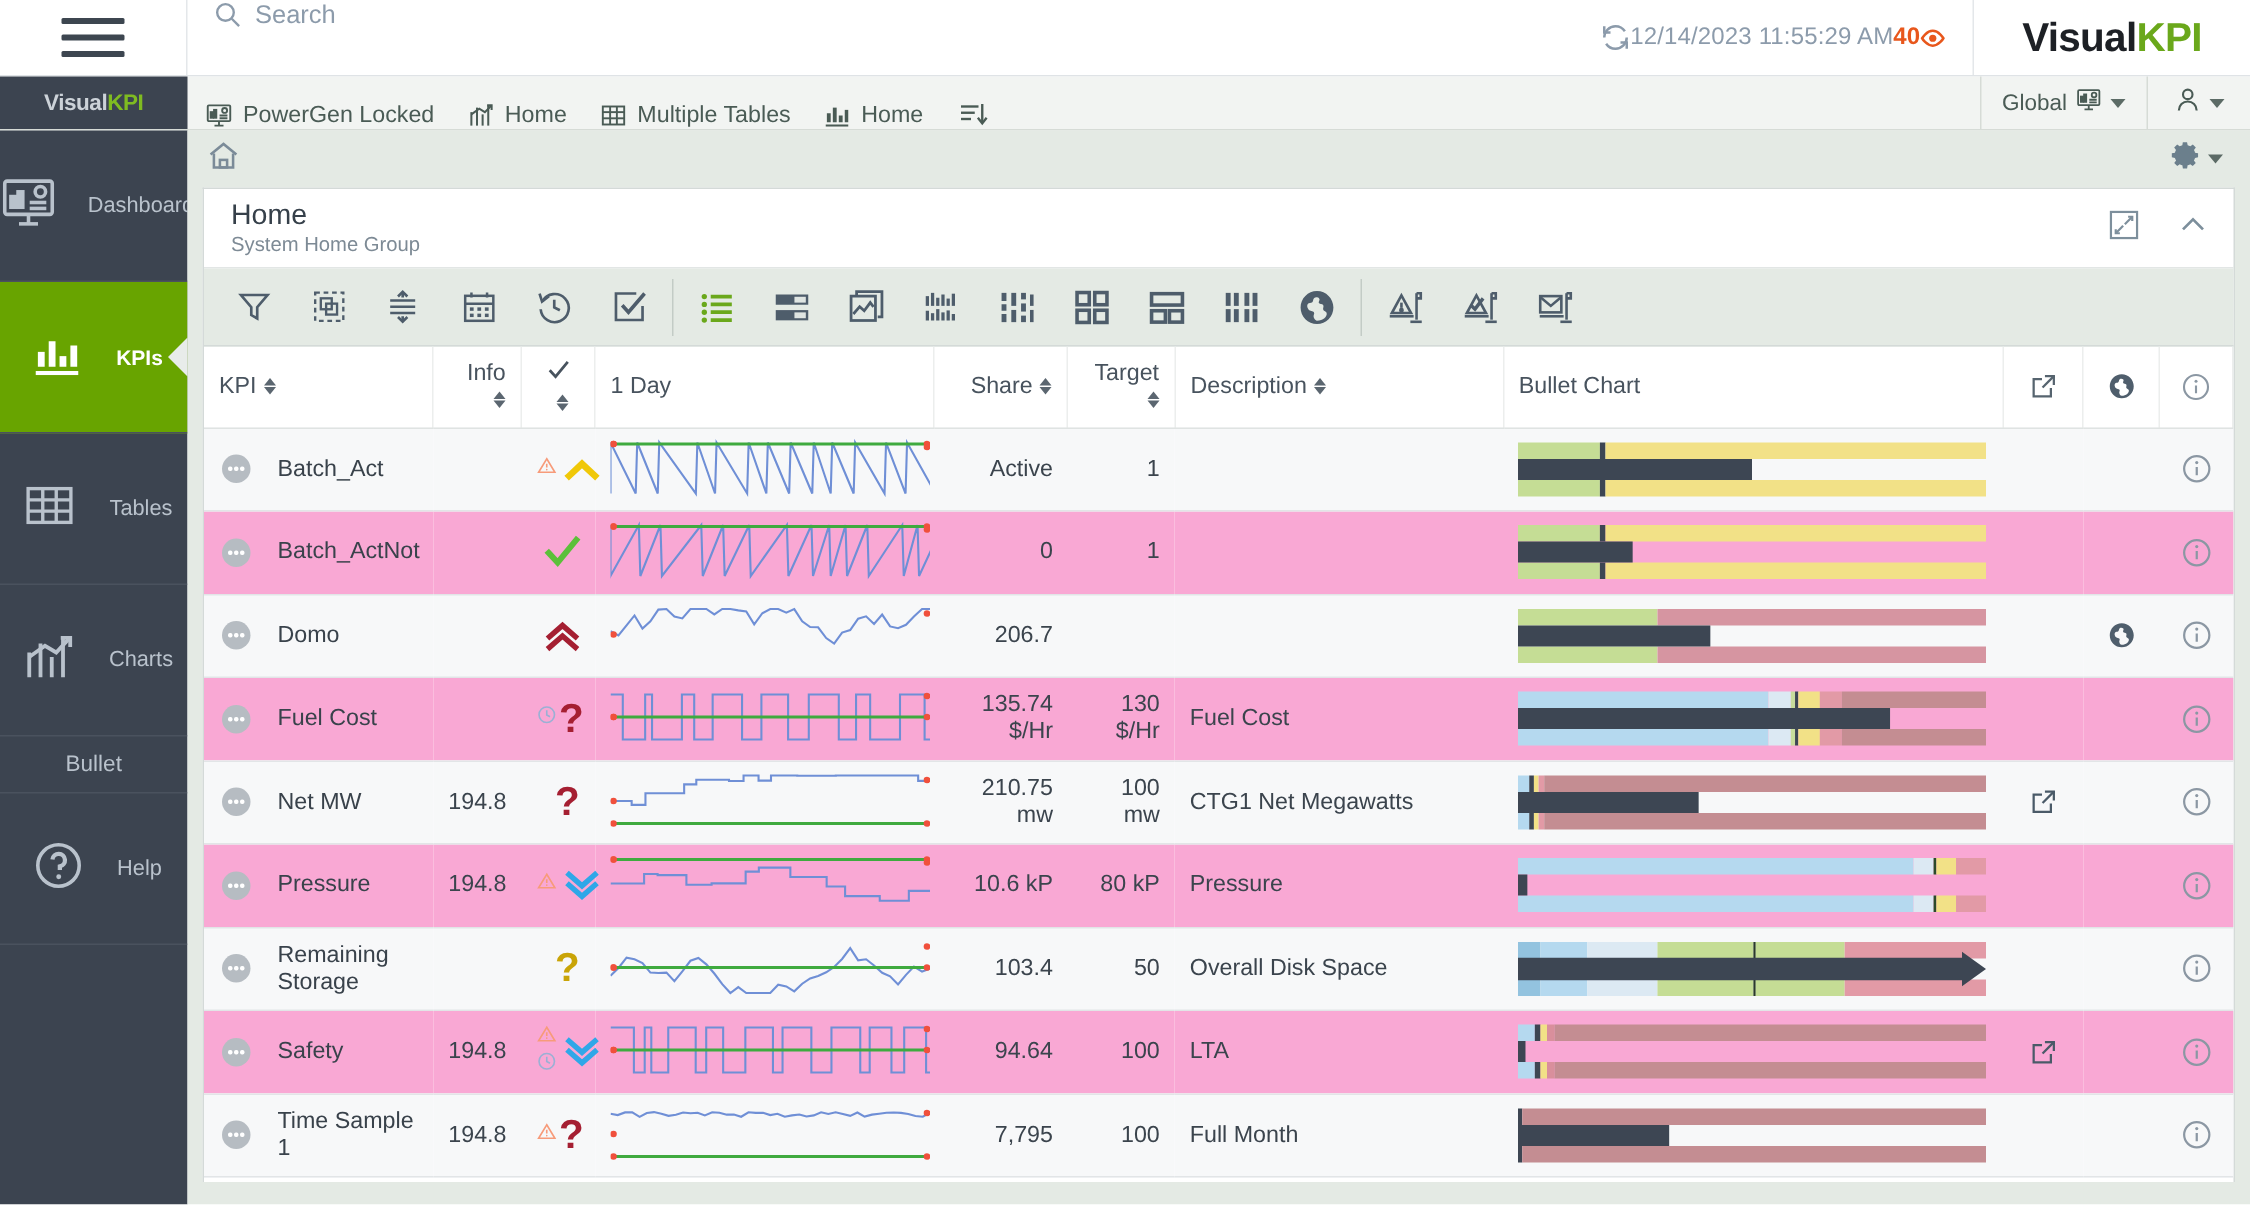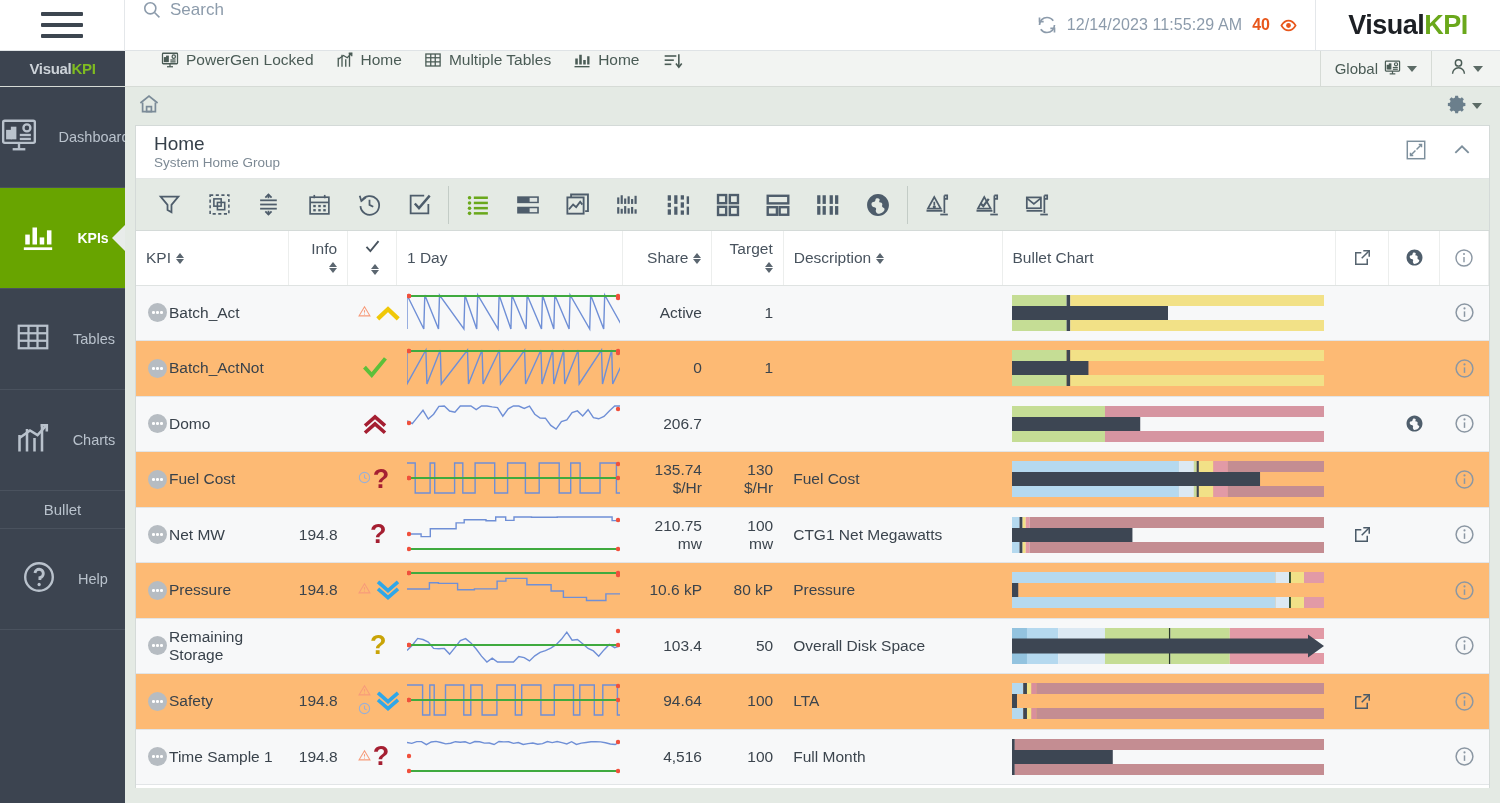--- a/index.html
+++ b/index.html
@@ -12,35 +12,35 @@
   #app { width:1500px; height:803px; position:relative; }
 
   
   .topbar { height:51px; display:flex; align-items:stretch; background:#fff; border-bottom:1px solid #dfe3e6; }
   .hamb-cell { width:125px; display:flex; align-items:center; justify-content:center; border-right:1px solid #e4e7ea; }
   .hamb { width:42px; height:26px; display:flex; flex-direction:column; justify-content:space-between; cursor:pointer; }
   .hamb i { display:block; height:4px; background:#3d4650; border-radius:1px; }
   .search-cell { flex:1; display:flex; padding-left:17px; gap:9px; }
   .search-ico { color:#8c9bab; display:flex; }
   .search-txt { color:#8c9bab; font-size:17px; }
-  .refresh-cell { display:flex; align-items:center; gap:10px; padding-right:18px; }
+  .refresh-cell { display:flex; align-items:center; padding-right:18px; }
   .refresh-ico { color:#8c9bab; display:flex; }
   .stamp { color:#8c9bab; font-size:16px; letter-spacing:.1px; }
   .cnt { color:#e8571c; font-size:16px; font-weight:600; }
   .eye { color:#e8571c; display:flex; }
   .logo-cell { width:185px; display:flex; align-items:center; justify-content:center; border-left:1px solid #e4e7ea; }
   .logo { font-size:27px; font-weight:bold; letter-spacing:-.5px; }
   .logo .v { color:#1d2025; } .logo .k { color:#6aa81b; }
 
   
   .navbar { height:36px; background:#f2f4f2; display:flex; align-items:stretch; border-bottom:1px solid #d6dbd6; }
   .nav-logo { width:125px; background:#3c4450; display:flex; align-items:center; justify-content:center; }
   .nav-logo .l { font-size:15px; font-weight:bold; letter-spacing:-.3px; }
   .nav-logo .a { color:#ccd2d8; } .nav-logo .b { color:#7fbb21; }
-  .nav-items { flex:1; display:flex; align-items:flex-start; gap:22px; padding-left:12px;margin-left:24px; }
+  .nav-items { flex:1; display:flex; align-items:flex-end; gap:22px; padding-left:12px; }
   .nav-item { display:flex; align-items:center; gap:7px; color:#4a5b55; font-size:15.5px; cursor:pointer; }
   .nav-item svg { display:block; }
   .nav-right { display:flex; align-items:stretch; }
   .nav-global { display:flex; align-items:center; gap:6px; padding:0 14px; border-left:1px solid #d6dbd6; color:#4a5b55; font-size:15px; cursor:pointer;}
   .nav-user { display:flex; align-items:center; gap:5px; padding:0 17px; border-left:1px solid #d6dbd6; color:#4a5b55; cursor:pointer;}
   .caret { width:0;height:0;border-left:5px solid transparent;border-right:5px solid transparent;border-top:6px solid #5c6b66; }
 
   
   .body { display:flex; height:716px; }
 
@@ -73,25 +73,25 @@
   table { width:100%; border-collapse:collapse; table-layout:fixed; }
   thead th { font-size:15.5px; color:#48535e; font-weight:normal; text-align:left; height:54px; border-bottom:1px solid #dfe3e2; border-right:1px solid #eceeed; padding:0 10px; vertical-align:middle; }
   .srt { display:inline-flex; flex-direction:column; gap:1px; margin-left:5px; vertical-align:middle; }
   .srt i { width:0;height:0;border-left:4px solid transparent;border-right:4px solid transparent; display:block;}
   .srt i.u { border-bottom:5px solid #5b6670; }
   .srt i.d { border-top:5px solid #5b6670; }
   th.r { text-align:right; }
   th.c { text-align:center; }
 
   tbody tr { height:55.5px; }
-  tbody tr.alt { background:#fdba74; }
+  tbody tr.alt { background:#f9a8d4; }
   tbody tr.norm { background:#f7f8f9; }
   tbody td { border-bottom:1px solid #e2e5e7; padding:0 10px; font-size:15.5px; color:#3b444d; vertical-align:middle; }
   td.kpi { padding-left:12px; }
-  .kpiwrap { display:flex; align-items:center; gap:2px; }
+  .kpiwrap { display:flex; align-items:center; gap:18px; }
   .dots { width:19px;height:19px;border-radius:50%;background:#b6bcc2;display:flex;align-items:center;justify-content:center;gap:1.5px; flex:0 0 19px;}
   .dots b { width:2.6px;height:2.6px;border-radius:50%;background:#fff; display:block;}
   .kname { font-size:15.5px; color:#39424b; line-height:1.15; }
   td.num { text-align:right; font-size:15.5px; color:#3b444d; }
   td.info { text-align:right; color:#3b444d; font-size:15.5px;}
   .statuscell { display:flex; align-items:center; justify-content:flex-start; gap:2px; }
   .badges { display:flex; flex-direction:column; align-items:center; gap:0px; width:15px;}
   .icn { display:flex; align-items:center; justify-content:center; }
 
   .sparkbox { width:215px; height:46px; }
@@ -1153,21 +1153,21 @@
    <td>
                     <div class="sparkbox"><svg width="213" height="44" viewBox="0 0 213 44">
     <path d="M0.0 8.5 L4.8 9.4 L9.7 7.6 L14.5 7.6 L19.4 10.6 L24.2 8.0 L29.0 7.4 L33.9 8.5 L38.7 9.9 L43.6 9.2 L48.4 7.7 L53.3 8.2 L58.1 7.8 L62.9 9.6 L67.8 7.5 L72.6 7.8 L77.5 9.1 L82.3 9.0 L87.1 10.5 L92.0 7.5 L96.8 7.9 L101.7 7.8 L106.5 9.4 L111.3 8.5 L116.2 10.5 L121.0 9.6 L125.9 9.0 L130.7 10.3 L135.5 9.6 L140.4 7.5 L145.2 8.6 L150.1 7.5 L154.9 8.6 L159.8 9.9 L164.6 7.7 L169.4 10.4 L174.3 9.1 L179.1 8.5 L184.0 7.8 L188.8 7.7 L193.6 7.9 L198.5 8.7 L203.3 10.0 L208.2 10.5 L213.0 7.8" fill="none" stroke="#6f8fd6" stroke-width="1.4"></path>
     <line x1="1" y1="37" x2="212" y2="37" stroke="#3faa3f" stroke-width="1.9"></line>
          <circle cx="2" cy="37" r="2.2" fill="#f0503c"></circle>
                         <circle cx="211" cy="37" r="2.2" fill="#f0503c"></circle>
     <circle cx="2" cy="22" r="2.2" fill="#f0503c"></circle>
     <circle cx="211" cy="8" r="2.2" fill="#f0503c"></circle>
   </svg></div>
                   </td>
-   <td class="num">4,516</td>
+   <td class="num">7,795</td>
    <td class="num">100</td>
    <td>Full Month</td>
    <td>
                     <div class="bulletbox"><svg width="312" height="40" viewBox="0 0 312 40">
                         <rect x="0.00" y="2" width="2.81" height="11" fill="#3d4653"></rect>
                         <rect x="0.00" y="27" width="2.81" height="11" fill="#3d4653"></rect>
                         <rect x="2.81" y="2" width="309.19" height="11" fill="#c48d92"></rect>
                         <rect x="2.81" y="27" width="309.19" height="11" fill="#c48d92"></rect>
                         <rect x="0" y="13" width="100.78" height="14" fill="#3d4653"></rect>
                       </svg></div>

